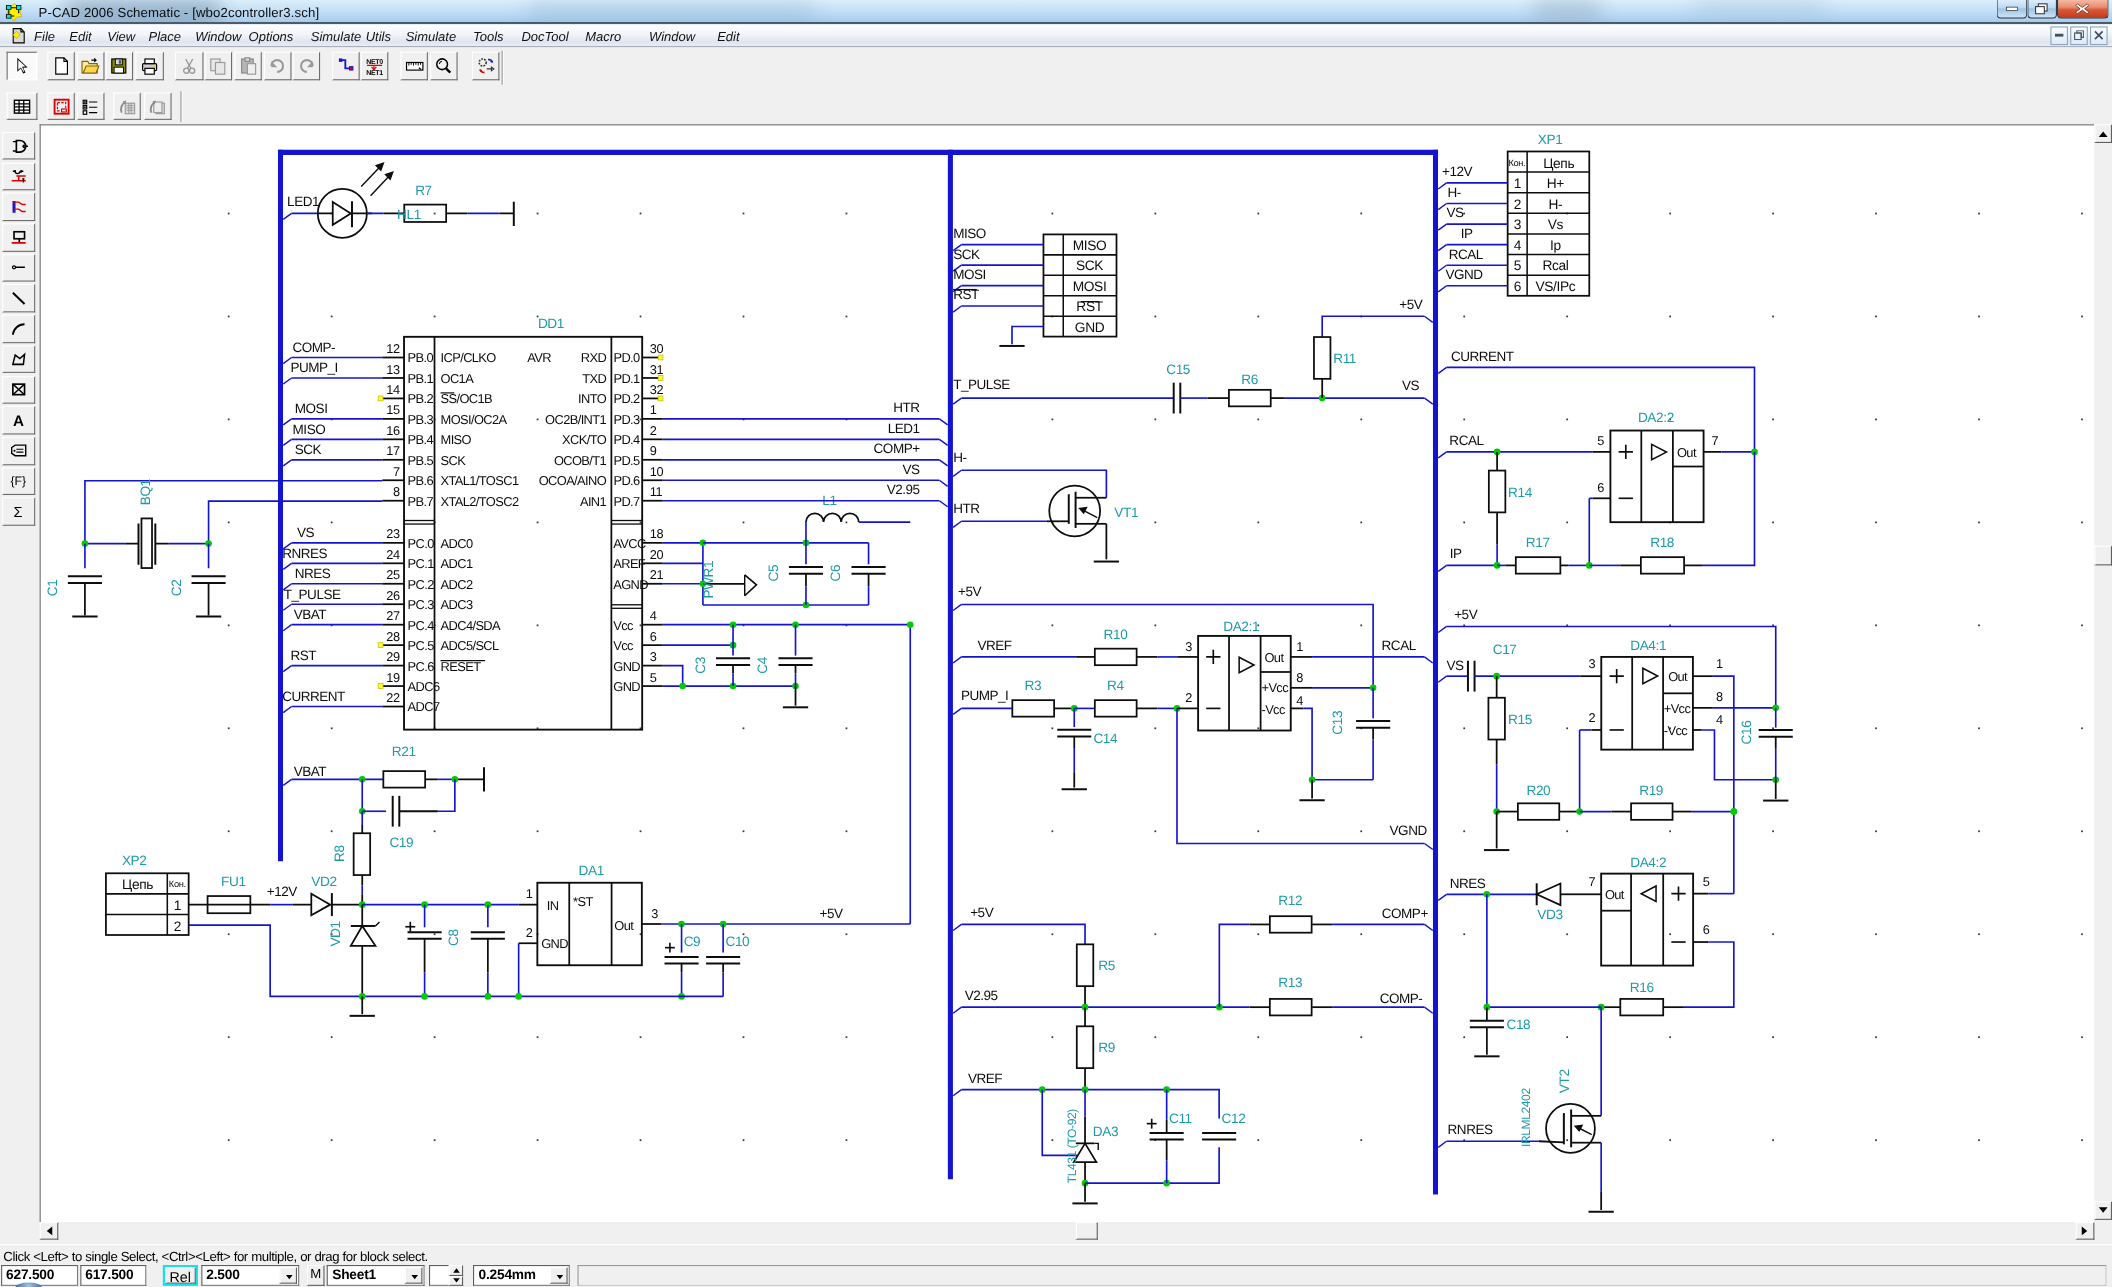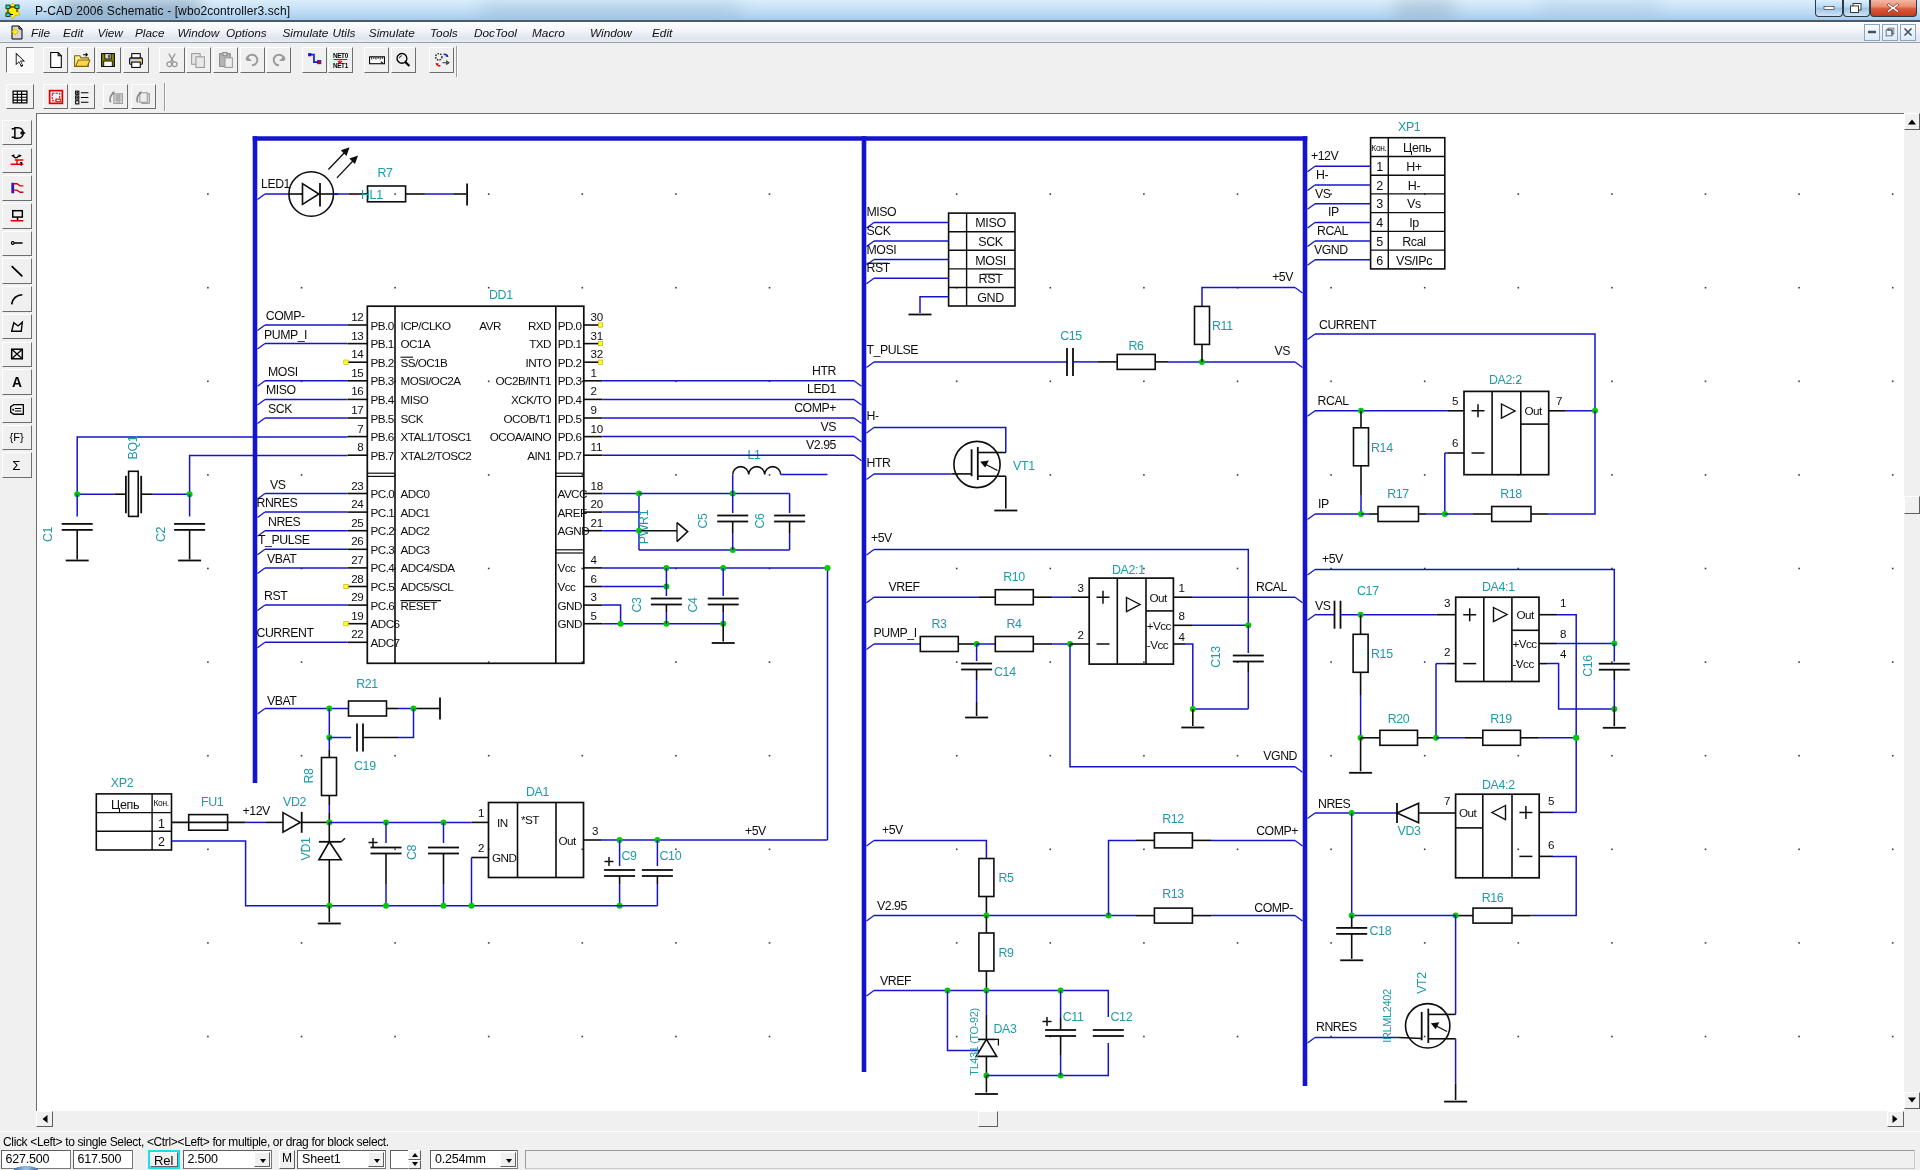--- a/index.html
+++ b/index.html
@@ -38,21 +38,21 @@
 .sb { background:#f0f0f0; }
 .sb-btn { position:absolute; background:#f0f0f0; border-top:1px solid #fff; border-left:1px solid #fff;
   border-right:1px solid #5f5f5f; border-bottom:1px solid #5f5f5f; }
 .sb-thumb { position:absolute; background:#f0f0f0; border-top:1px solid #fff; border-left:1px solid #fff;
   border-right:1px solid #5f5f5f; border-bottom:1px solid #5f5f5f; }
 .arrow { position:absolute; left:50%; top:50%; transform:translate(-50%,-50%); width:0; height:0; }
 #status1 { left:0; top:1131px; width:1920px; height:18px; background:#f0f0f0;
   border-top:1px solid #fff; font-size:12px; letter-spacing:-0.35px; color:#000; padding-left:3px; padding-top:3px; }
 #status2 { left:0; top:1149px; width:1920px; height:21px; background:#f0f0f0; }
 .fld { position:absolute; top:1px; height:19px; background:#fff; border:1px solid #7a7a7a;
-  border-top-color:#5f5f5f; border-left-color:#5f5f5f; font-size:12.5px; letter-spacing:-0.2px; padding:1px 16px 0 4px; color:#000; }
+  border-top-color:#5f5f5f; border-left-color:#5f5f5f; font-size:12.5px; letter-spacing:-0.2px; padding:1px 16px 0 4px; color:#000;font-weight:bold; }
 .ddbtn { position:absolute; right:1px; top:1px; width:16px; height:15px; background:#f0f0f0;
   border-top:1px solid #fff; border-left:1px solid #fff; border-right:1px solid #5f5f5f; border-bottom:1px solid #5f5f5f; }
 text { font-family:"Liberation Sans", sans-serif; }
 .n  { font-size:12.3px; fill:#0d0d0d; letter-spacing:-0.45px; }
 .t  { font-size:12.4px; fill:#1f9aa8; letter-spacing:-0.35px; }
 .tsm { font-size:11px; fill:#1f9aa8; letter-spacing:-0.4px; }
 .pn { font-size:11.6px; fill:#0d0d0d; letter-spacing:-0.3px; }
 .ic { font-size:11.7px; fill:#0d0d0d; letter-spacing:-0.55px; }
 .tb { font-size:12.5px; fill:#0d0d0d; letter-spacing:-0.35px; }
 .sm { font-size:8.4px; fill:#0d0d0d; letter-spacing:-0.3px; }

